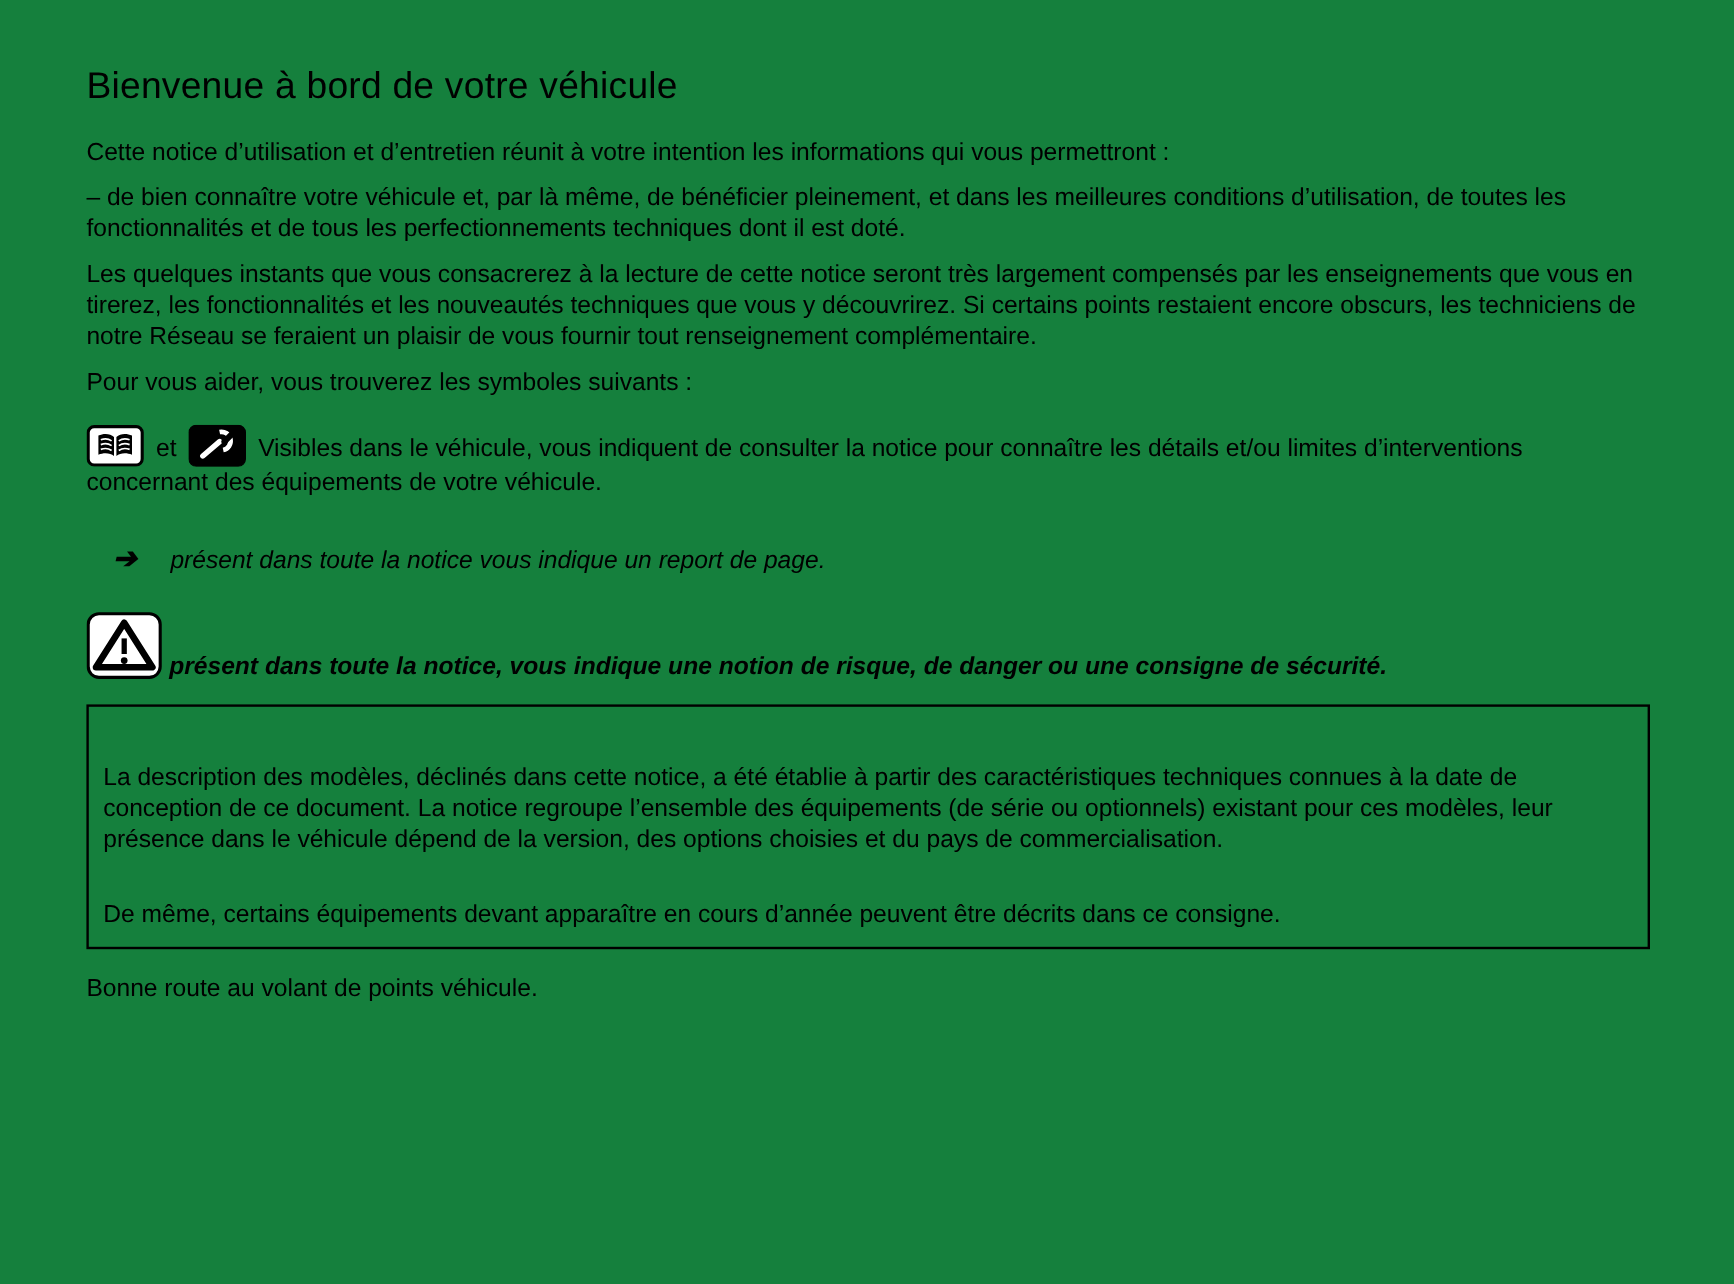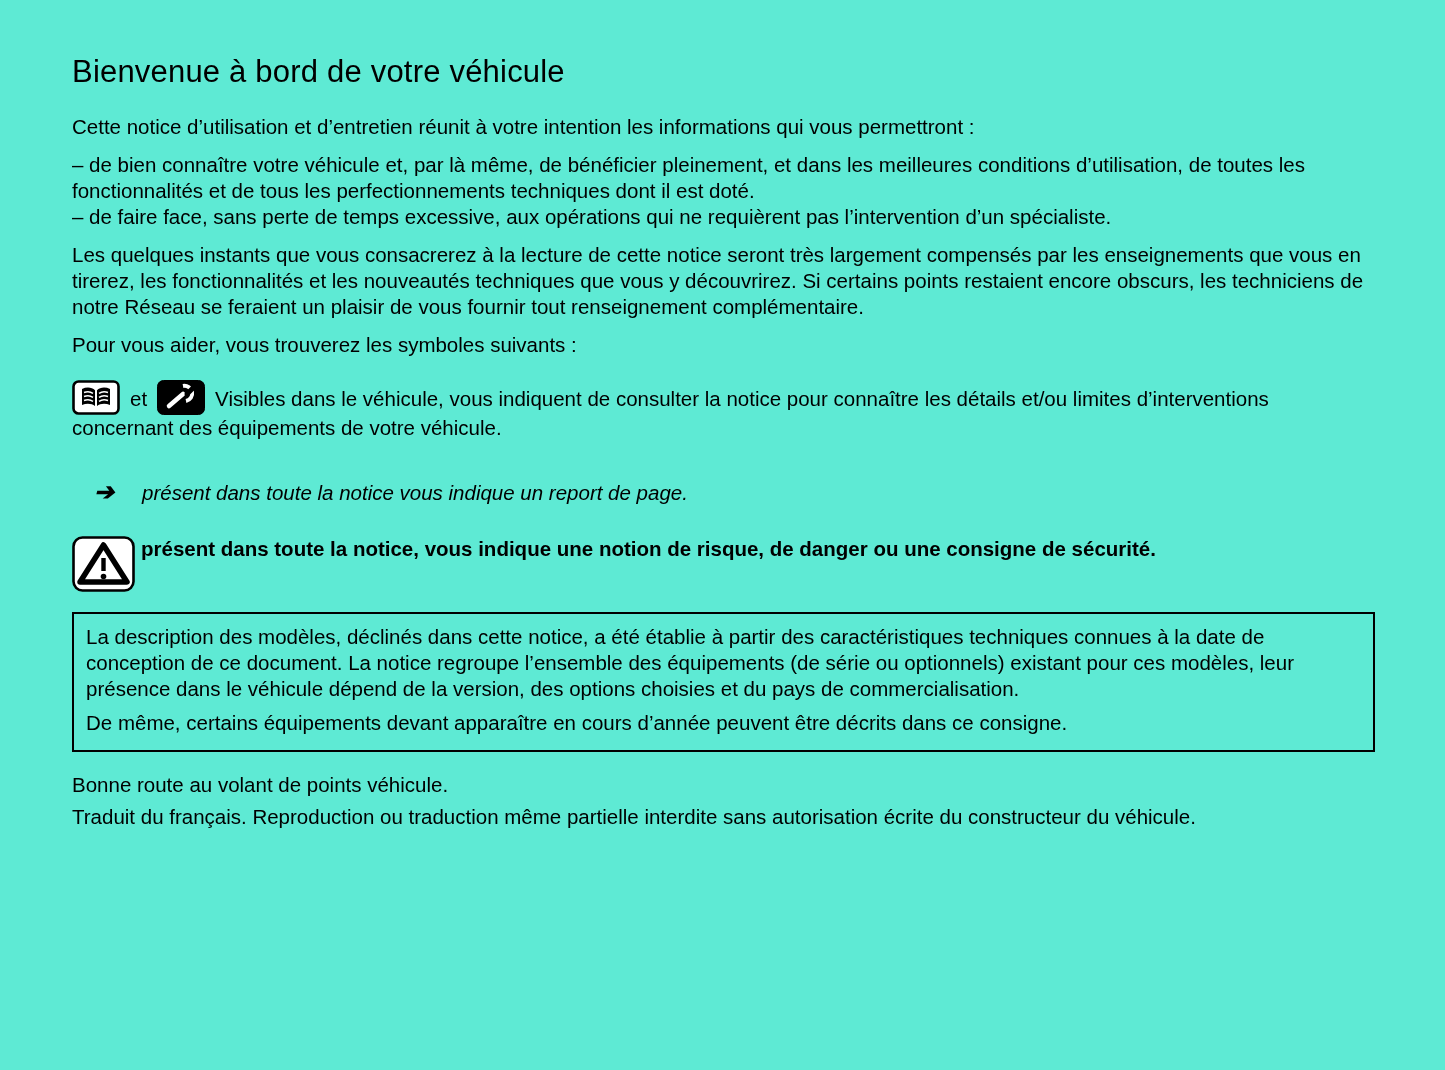--- a/index.html
+++ b/index.html
@@ -7,21 +7,21 @@
   body {
     width: 1445px;
     height: 1070px;
     font-family: "Liberation Sans", sans-serif;
     color: #000;
     overflow: hidden;
   }
   .page {
     width: 1445px;
     height: 1070px;
-    background: #5eead4;
+    background: #15803d;
     padding: 54px 70px 0 72px;
   }
   h1.title {
     font-size: 31px;
     font-weight: 400;
     letter-spacing: 0.2px;
     margin-bottom: 24px;
   }
   p, .para {
     font-size: 20.5px;
@@ -50,51 +50,51 @@
   }
   .arrow-glyph {
     font-size: 24px;
     font-weight: 700;
     display: inline-block;
     width: 48px;
   }
   .warning-row {
     margin-top: 30px;
     display: flex;
-    align-items: flex-start;
+    align-items: flex-end;
+    font-style: italic;
   }
   .warning-row .w-icon { flex: 0 0 auto; margin-right: 6px; }
   .warning-row .w-text {
     font-size: 20.5px;
     line-height: 26px;
     font-weight: 700;
     padding-bottom: 2px;
   }
   .notice-box {
     margin-top: 16px;
     border: 2px solid #000;
     padding: 10px 12px 6px 12px;
     width: 1303px;
   }
-  .notice-box p { margin-bottom: 8px; }
+  .notice-box p { margin-bottom: 8px; margin-top: 36px; }
   .closing { margin-top: 20px; margin-bottom: 6px; }
   .footer-line { margin-bottom: 0; }
 </style>
 </head>
 <body>
 
 <div class="page">
 
   <h1 class="title">Bienvenue à bord de votre véhicule</h1>
 
   <p><b>Cette notice d’utilisation et d’entretien</b><span> réunit à votre intention les informations qui vous permettront :</span></p>
 
   <div class="bullets">
     <p>– de bien connaître votre véhicule et, par là même, de bénéficier pleinement, et dans les meilleures conditions d’utilisation, de toutes les fonctionnalités et de tous les perfectionnements techniques dont il est doté.</p>
-    <p>– de faire face, sans perte de temps excessive, aux opérations qui ne requièrent pas l’intervention d’un spécialiste.</p>
   </div>
 
   <p>Les quelques instants que vous consacrerez à la lecture de cette notice seront très largement compensés par les enseignements que vous en tirerez, les fonctionnalités et les nouveautés techniques que vous y découvrirez. Si certains points restaient encore obscurs, les techniciens de notre Réseau se feraient un plaisir de vous fournir tout renseignement complémentaire.</p>
 
   <p>Pour vous aider, vous trouverez les symboles suivants :</p>
 
   <p class="symbols-para">
     <span class="icon-box">
       <svg width="48" height="35" viewBox="0 0 48 35">
         <rect x="1.5" y="1.5" width="45" height="32" rx="5" fill="#fff" stroke="#000" stroke-width="2.6"></rect>
@@ -128,15 +128,14 @@
     <span class="w-text">présent dans toute la notice, vous indique une notion de risque, de danger ou une consigne de sécurité.</span>
   </div>
 
   <div class="notice-box">
     <p><span>La description des modèles, déclinés dans cette notice, a été établie à partir des caractéristiques techniques connues à la date de conception de ce document. </span><b>La notice regroupe l’ensemble des équipements (de série ou optionnels) existant pour ces modèles, leur présence dans le véhicule dépend de la version, des options choisies et du pays de commercialisation.</b></p>
     <p><b>De même, certains équipements devant apparaître en cours d’année peuvent être décrits dans ce consigne</b><span>.</span></p>
   </div>
 
   <p class="closing">Bonne route au volant de points véhicule.</p>
 
-  <p class="footer-line">Traduit du français. Reproduction ou traduction même partielle interdite sans autorisation écrite du constructeur du véhicule.</p>
 
 </div>
 
 </body></html>

